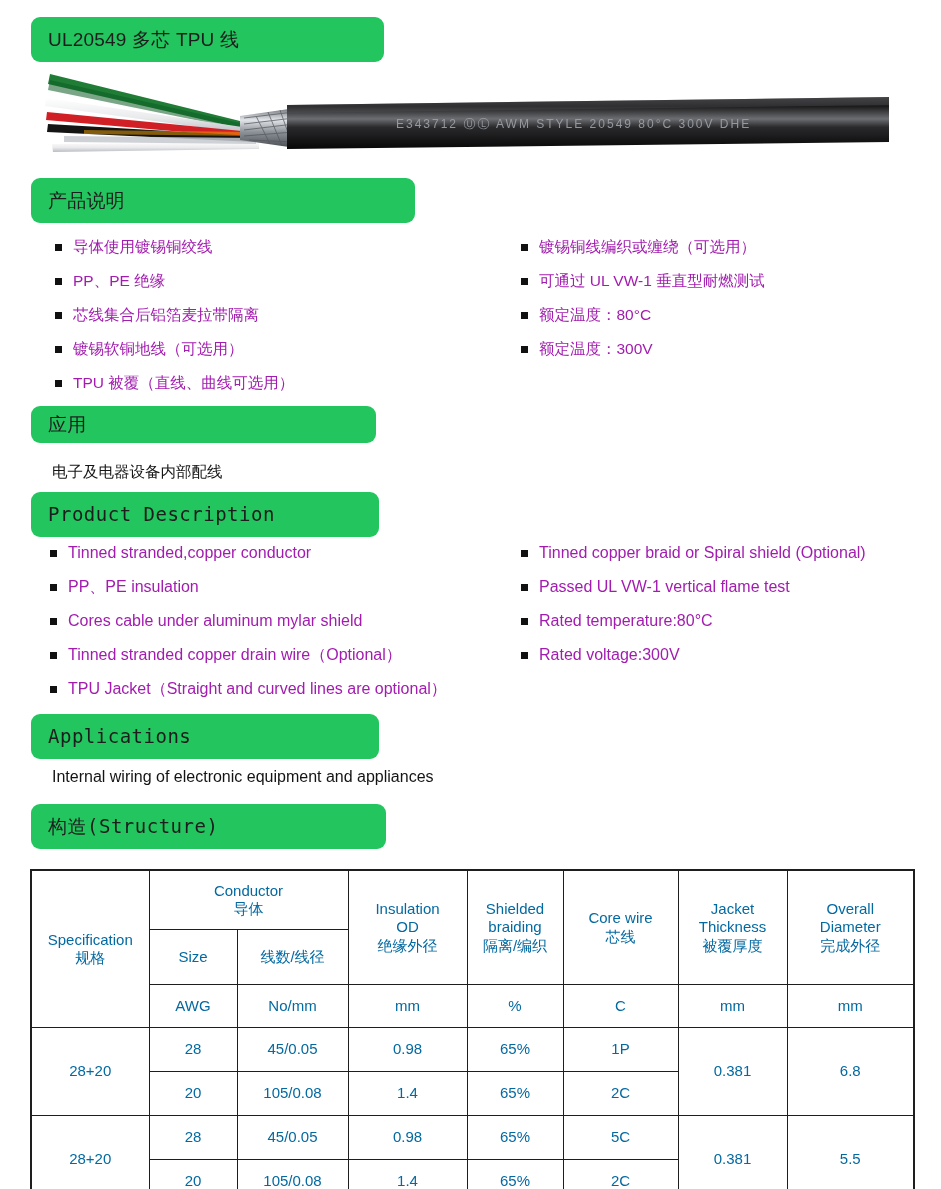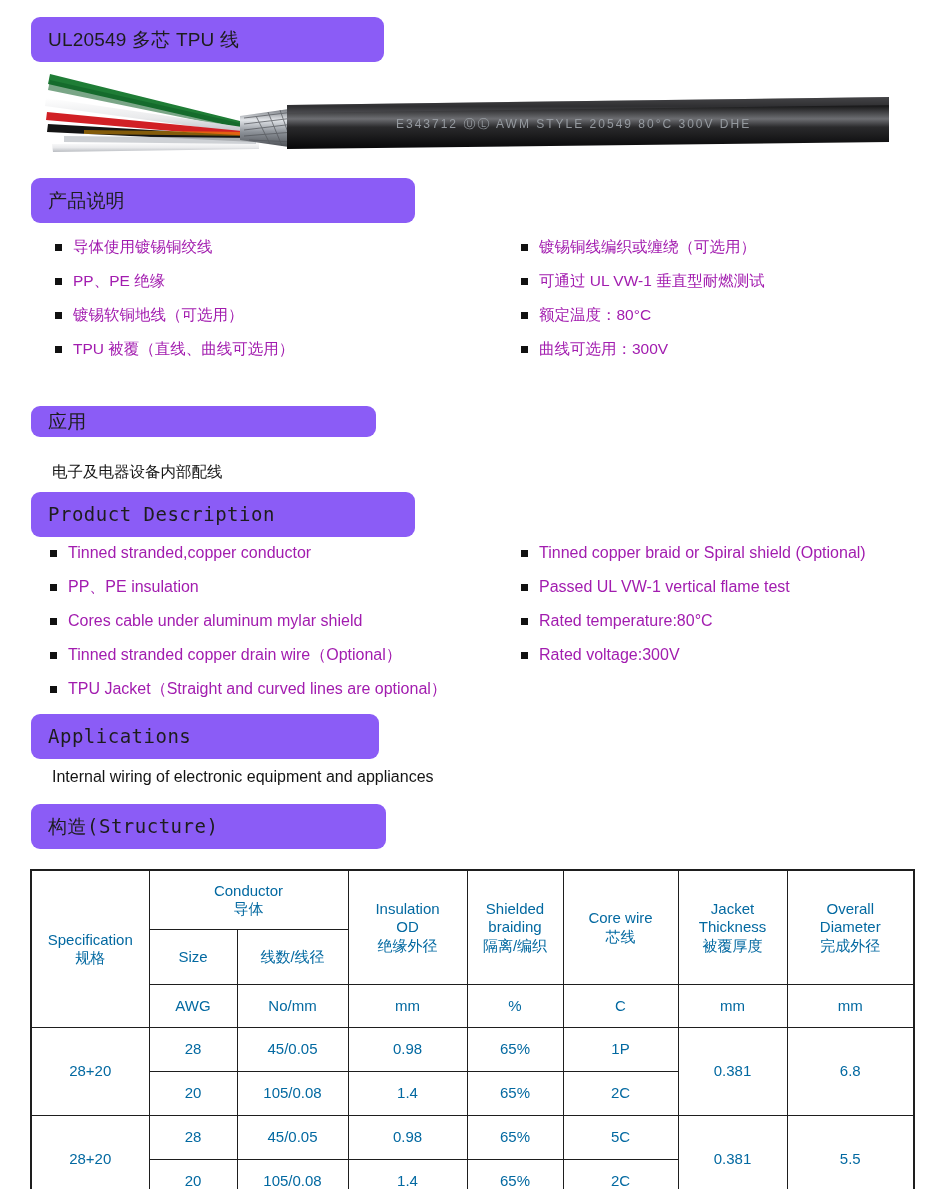--- a/index.html
+++ b/index.html
@@ -11,43 +11,43 @@
     height: 1189px;
     background: #ffffff;
     font-family: "Liberation Sans", sans-serif;
     color: #1a1a1a;
     overflow: hidden;
     position: relative;
   }
 
   
   .banner {
-    background: #8b5cf6;
+    background: #22c55e;
     border-radius: 9px;
     box-sizing: border-box;
     display: flex;
     align-items: center;
     padding-left: 17px;
   }
   .banner-title {
     font-size: 19px;
     color: #1d1d1d;
     letter-spacing: 0.2px;
     line-height: 1;
   }
   .banner-title.mono {
     font-family: "DejaVu Sans Mono", "Liberation Mono", monospace;
     font-size: 19px;
     letter-spacing: 0.5px;
   }
 
   #title-banner   { position:absolute; left:31px;  top:17px;  width:353px; height:45px; }
   #desc-banner    { position:absolute; left:31px;  top:178px; width:384px; height:45px; }
-  #app-banner     { position:absolute; left:31px;  top:406px; width:345px; height:31px; }
-  #pdesc-banner   { position:absolute; left:31px;  top:492px; width:384px; height:45px; }
+  #app-banner     { position:absolute; left:31px;  top:406px; width:345px; height:37px; }
+  #pdesc-banner   { position:absolute; left:31px;  top:492px; width:348px; height:45px; }
   #applications-banner { position:absolute; left:31px; top:714px; width:348px; height:45px; }
   #structure-banner    { position:absolute; left:31px; top:804px; width:355px; height:45px; }
 
   
   #cable-photo {
     position: absolute;
     left: 44px;
     top: 72px;
     width: 845px;
     height: 83px;
@@ -193,20 +193,24 @@
   <li class="bullet-item">
     <span class="bullet-mark"></span>
     <span class="bullet-text">导体使用镀锡铜绞线</span>
   </li>
   <li class="bullet-item">
     <span class="bullet-mark"></span>
     <span class="bullet-text">PP、PE 绝缘</span>
   </li>
   <li class="bullet-item">
     <span class="bullet-mark"></span>
+    <span class="bullet-text">芯线集合后铝箔麦拉带隔离</span>
+  </li>
+  <li class="bullet-item">
+    <span class="bullet-mark"></span>
     <span class="bullet-text">镀锡软铜地线（可选用）</span>
   </li>
   <li class="bullet-item">
     <span class="bullet-mark"></span>
     <span class="bullet-text">TPU 被覆（直线、曲线可选用）</span>
   </li>
 </ul>
 
 <ul id="cn-bullets-right" class="bullet-list">
   <li class="bullet-item">
@@ -216,21 +220,21 @@
   <li class="bullet-item">
     <span class="bullet-mark"></span>
     <span class="bullet-text">可通过 UL VW-1 垂直型耐燃测试</span>
   </li>
   <li class="bullet-item">
     <span class="bullet-mark"></span>
     <span class="bullet-text">额定温度：80°C</span>
   </li>
   <li class="bullet-item">
     <span class="bullet-mark"></span>
-    <span class="bullet-text">曲线可选用：300V</span>
+    <span class="bullet-text">额定温度：300V</span>
   </li>
 </ul>
 
 <div id="app-banner" class="banner">
   <span class="banner-title">应用</span>
 </div>
 <div id="app-cn-text" class="plain-line">电子及电器设备内部配线</div>
 
 <div id="pdesc-banner" class="banner">
   <span class="banner-title mono">Product Description</span>

